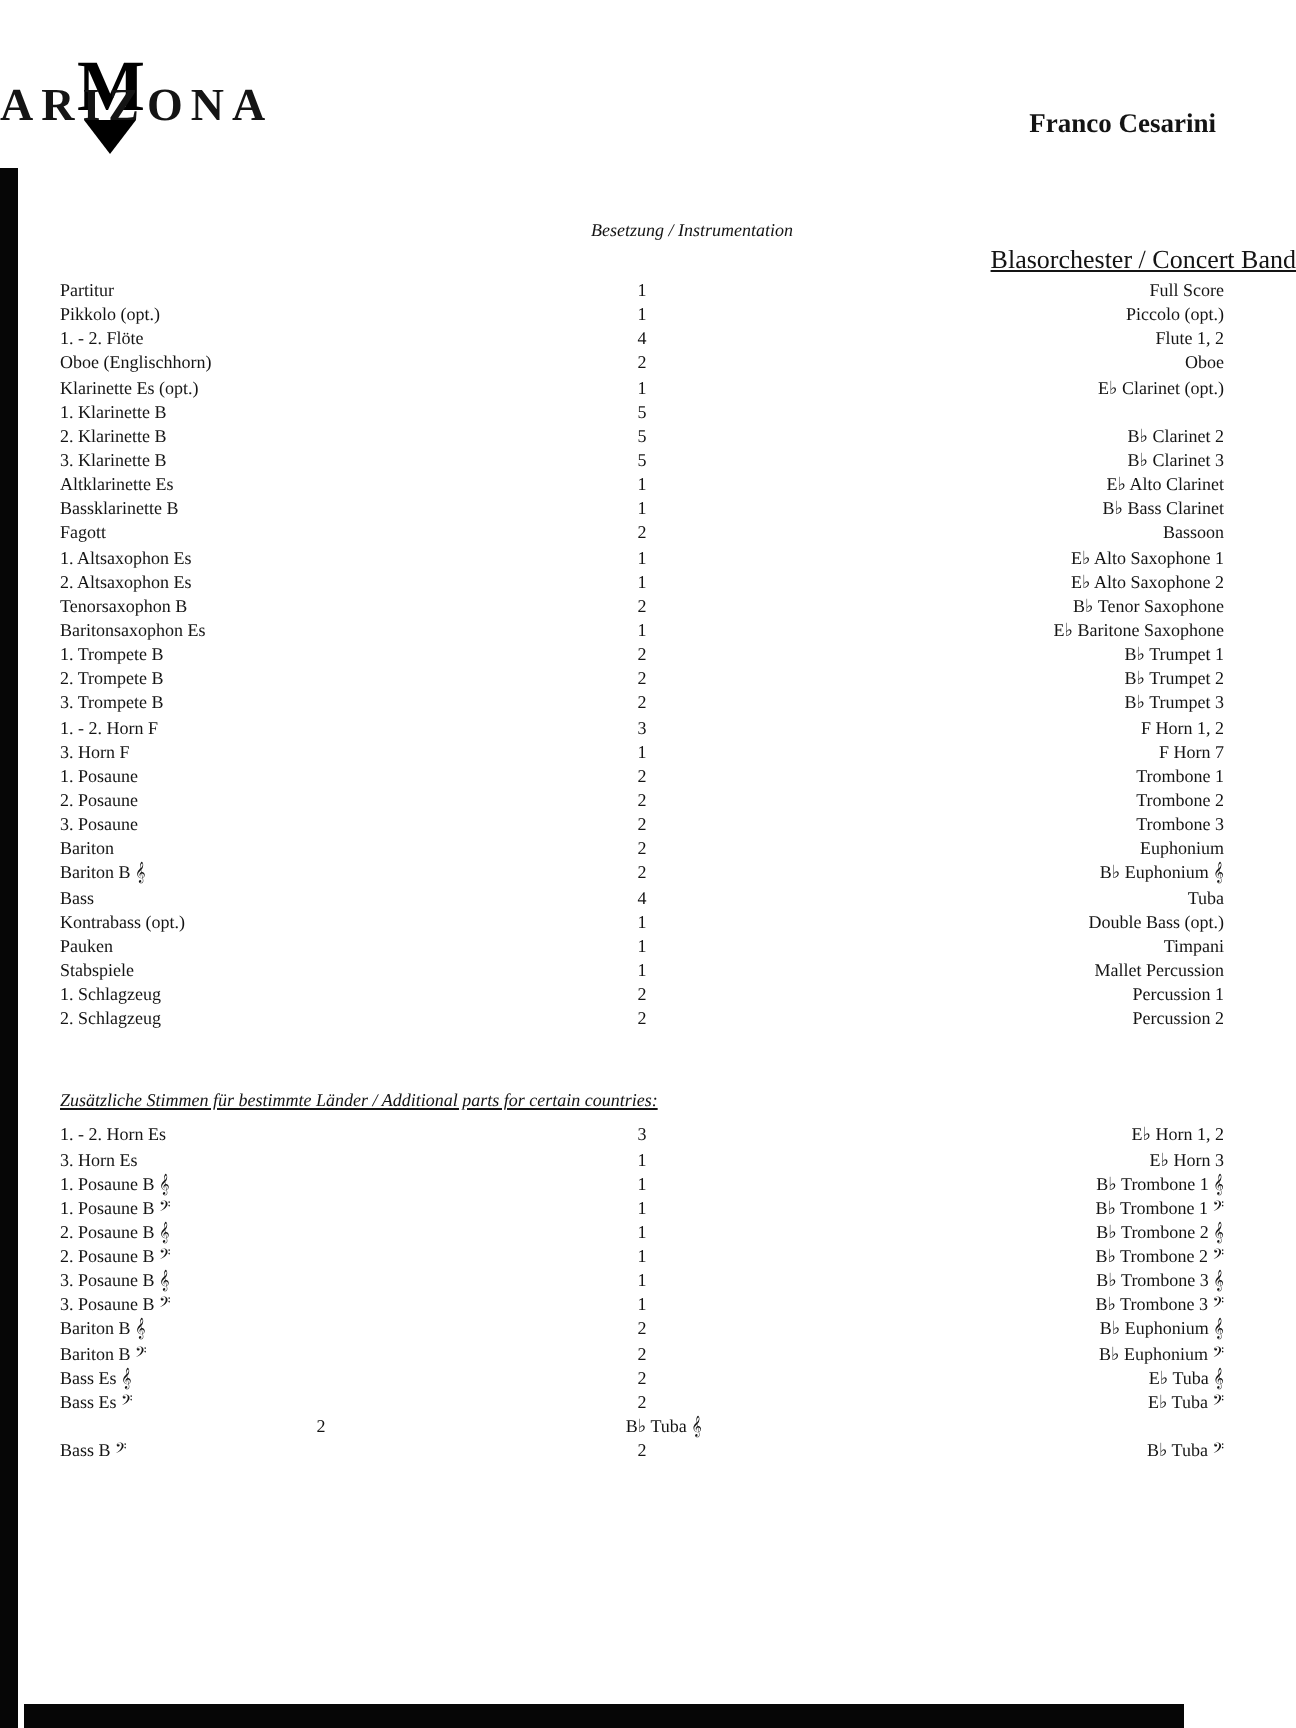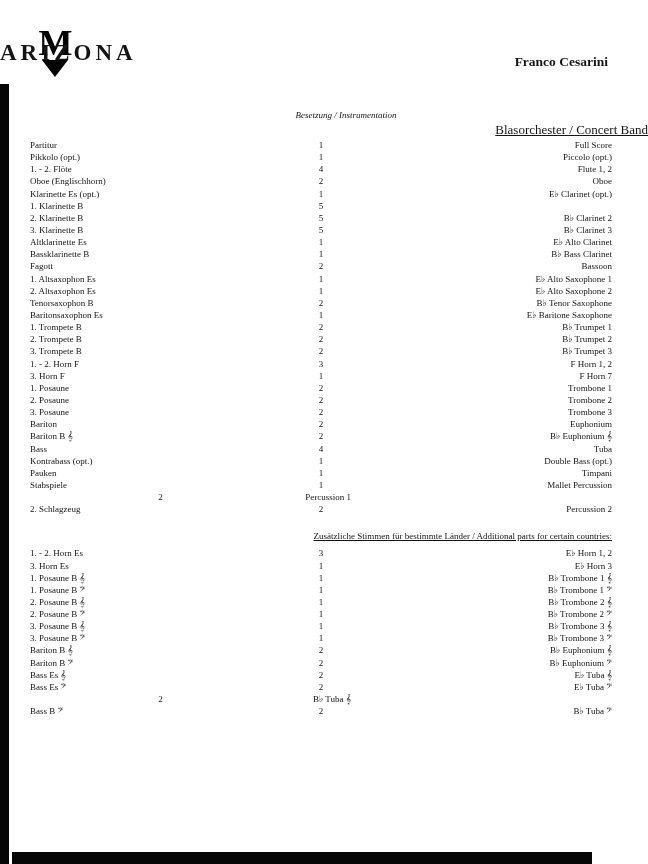--- a/index.html
+++ b/index.html
@@ -98,24 +98,25 @@
     grid-template-columns: 1fr 60px 1fr;
     font-size: 9px;
     line-height: 12.15px;
     height: 12.15px;
   }
   .cell-left  { text-align: left;  white-space: nowrap; }
   .cell-qty   { text-align: center; }
   .cell-right { text-align: right; white-space: nowrap; }
 
   .section2-caption {
-    margin-top: 15px;
-    text-align: right;
+    margin-top: 29px;
+    text-align: left;
     font-size: 9px;
     line-height: 12px;
+    font-style: italic;
   }
   .section2-caption span { text-decoration: underline; }
 
   #rows2 { margin-top: 5px; }
 </style>
 </head>
 <body>
 
 <div class="edge-left"></div>
 <div class="edge-bottom"></div>
@@ -271,20 +272,21 @@
         <span class="cell-left">Pauken</span>
         <span class="cell-qty">1</span>
         <span class="cell-right">Timpani</span>
       </div>
       <div class="row">
         <span class="cell-left">Stabspiele</span>
         <span class="cell-qty">1</span>
         <span class="cell-right">Mallet Percussion</span>
       </div>
       <div class="row">
+        <span class="cell-left">1. Schlagzeug</span>
         <span class="cell-qty">2</span>
         <span class="cell-right">Percussion 1</span>
       </div>
       <div class="row">
         <span class="cell-left">2. Schlagzeug</span>
         <span class="cell-qty">2</span>
         <span class="cell-right">Percussion 2</span>
       </div>
     </div>
   <div class="section2-caption"><span>Zusätzliche Stimmen für bestimmte Länder / Additional parts for certain countries:</span></div>

